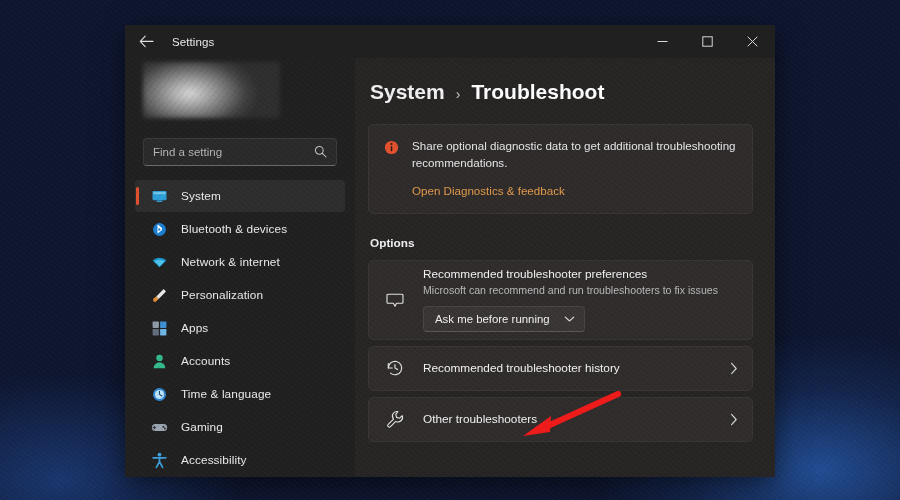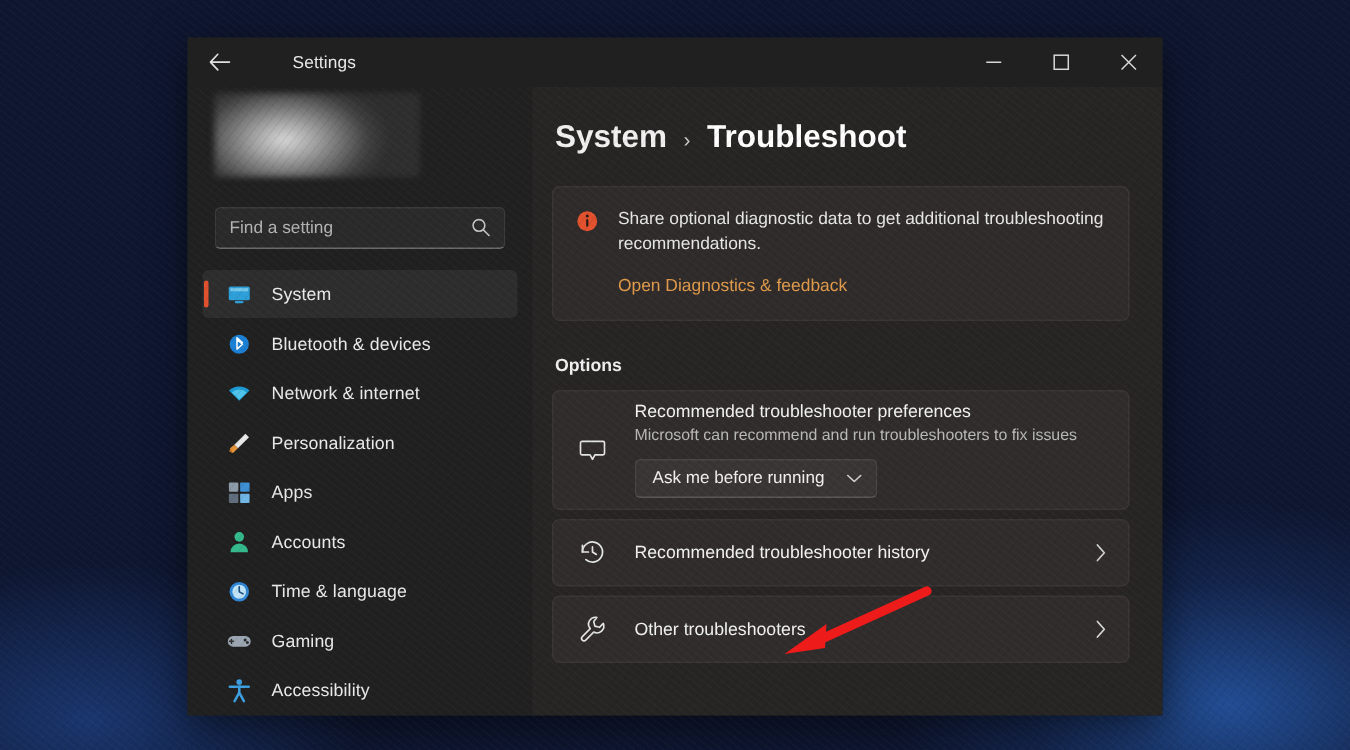--- a/index.html
+++ b/index.html
@@ -50,21 +50,20 @@
 
   
   .titlebar {
     height: 33px;
     flex: 0 0 33px;
     display: flex;
     align-items: center;
     background: #202020;
     position: relative;
     z-index: 5;
-    gap: 23px;
   }
   .back-btn {
     width: 34px; height: 30px;
     margin-left: 4px;
     display: flex; align-items: center; justify-content: center;
     border-radius: 4px;
     cursor: pointer;
   }
   .back-btn svg { display: block; }
   .app-title {

